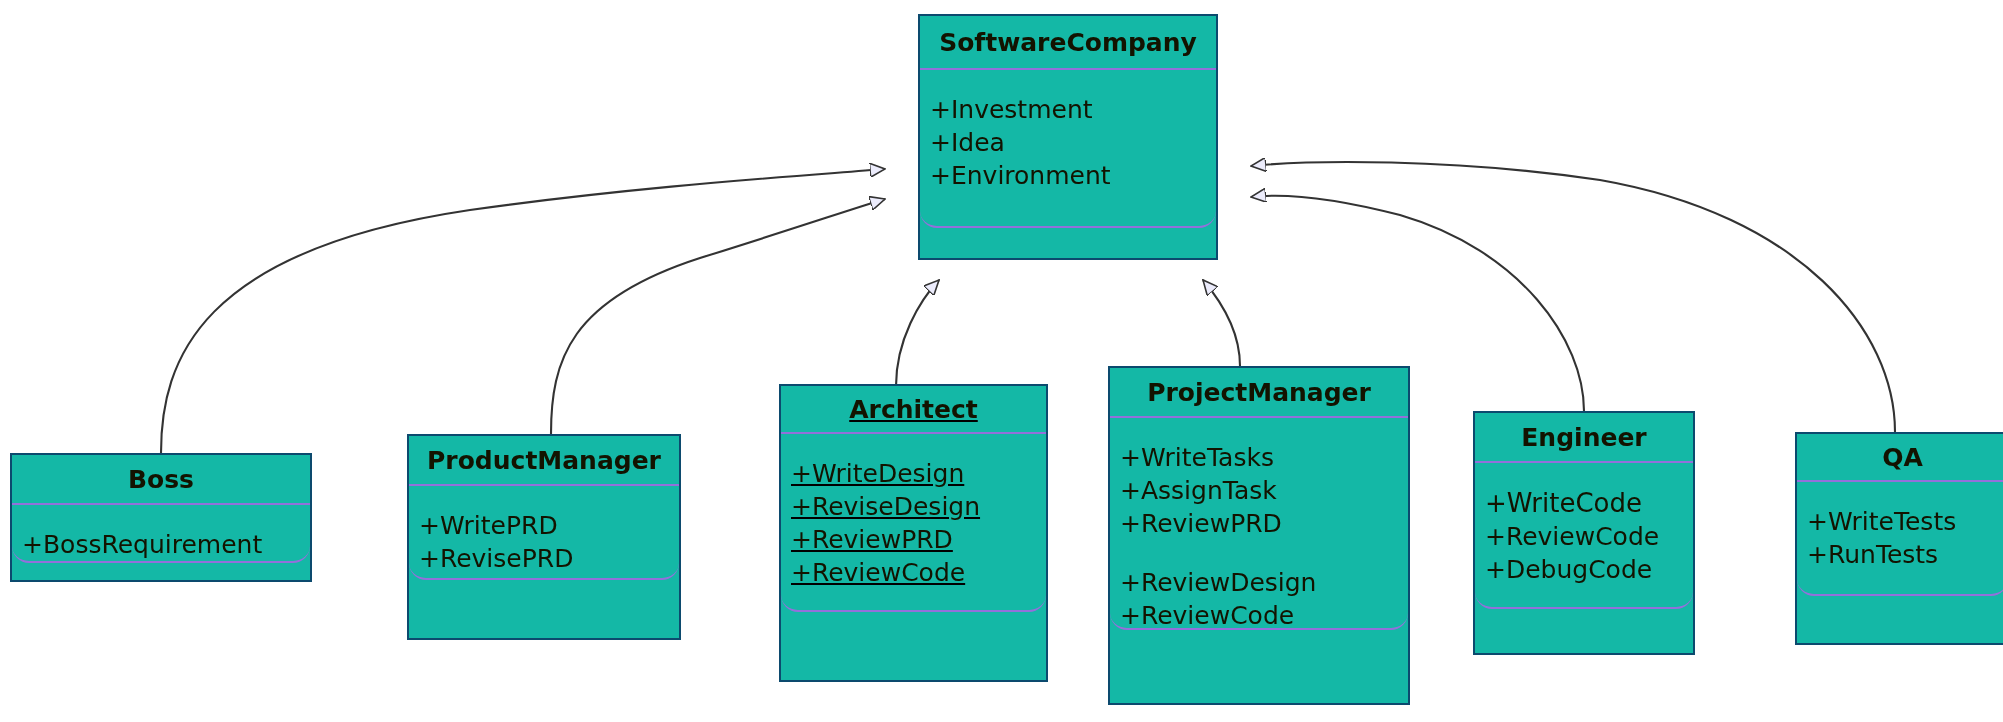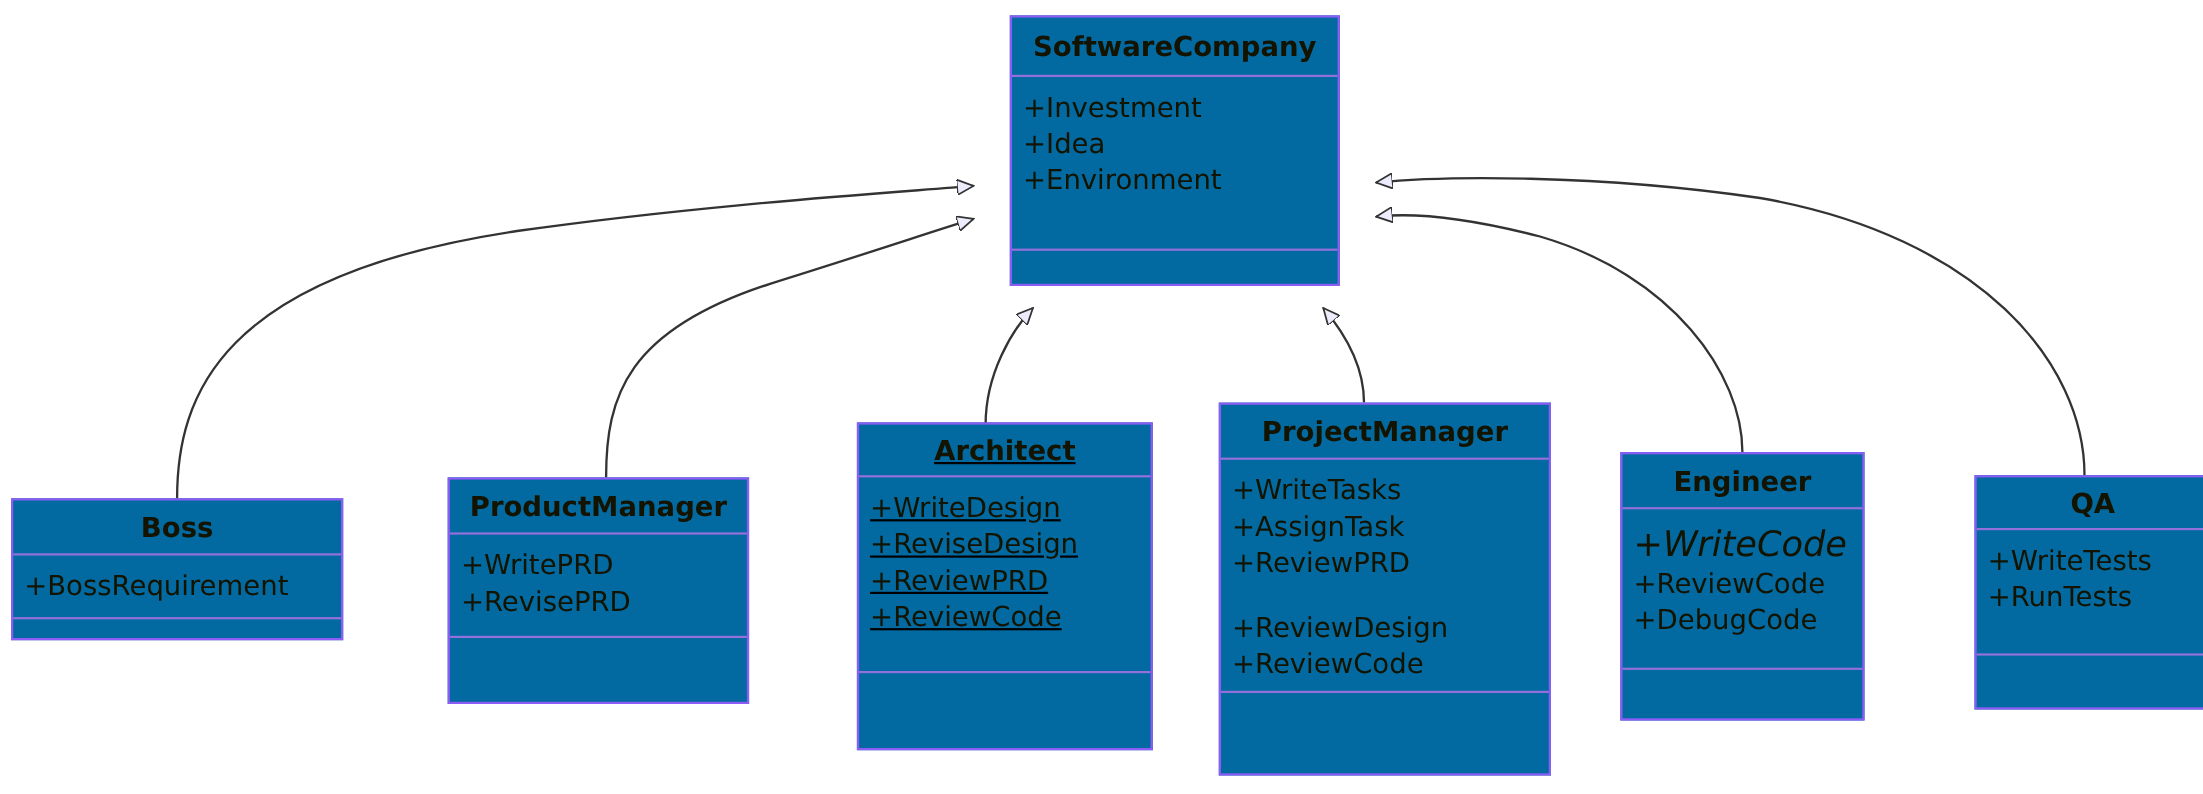--- a/index.html
+++ b/index.html
@@ -2,26 +2,26 @@
 <html><head>
 <meta charset="utf-8">
 <style>
   html,body{margin:0;padding:0;background:#ffffff;}
   body{width:2003px;height:722px;overflow:hidden;
        font-family:"DejaVu Sans","Liberation Sans",sans-serif;}
   #canvas{position:relative;width:2003px;height:722px;background:#ffffff;}
   svg#edges{position:absolute;left:0;top:0;width:2003px;height:722px;pointer-events:none;}
 
   .uml-class{position:absolute;box-sizing:border-box;
-             border:2px solid #8b5cf6;background:#0369a1;}
+             border:2px solid #0c4a6e;background:#14b8a6;}
   .uml-title{text-align:center;font-weight:bold;color:#131300;
              border-bottom:2px solid #9370DB;box-sizing:border-box;
              display:flex;align-items:center;justify-content:center;}
   .uml-attrs{border-bottom:2px solid #9370DB;box-sizing:border-box;
-             padding:8px 10px 8px 10px;}
+             padding:20px 10px 8px 10px;border-radius:17px;}
   .uml-attr{color:#131300;white-space:nowrap;line-height:1.0;}
   .uml-methods{box-sizing:border-box;}
 </style>
 </head>
 <body>
 
 <div id="canvas">
 
   <svg id="edges" viewBox="0 0 2003 722" xmlns="http://www.w3.org/2000/svg">
     <defs>
@@ -92,21 +92,21 @@
       <div class="uml-attr" style="font-size:25px;padding:0 0 8px 0;">+ReviewPRD</div>
       <div class="uml-attr" style="font-size:25px;padding:0 0 8px 0;margin-top:26px;">+ReviewDesign</div>
       <div class="uml-attr" style="font-size:25px;padding:0 0 8px 0;">+ReviewCode</div>
     </div>
     <div class="uml-methods" style="height:30px;"></div>
   </div>
 
   <div class="uml-class" style="left:1473px;top:411px;width:222px;height:244px;">
     <div class="uml-title" style="height:50px;font-size:25px;">Engineer</div>
     <div class="uml-attrs" style="height:146px;">
-      <div class="uml-attr" style="font-size:32px;padding:7px 0 8px 0;font-style:italic;">+WriteCode</div>
+      <div class="uml-attr" style="font-size:26px;padding:7px 0 8px 0;">+WriteCode</div>
       <div class="uml-attr" style="font-size:25px;padding:0 0 8px 0;">+ReviewCode</div>
       <div class="uml-attr" style="font-size:25px;padding:0 0 8px 0;">+DebugCode</div>
     </div>
     <div class="uml-methods" style="height:28px;"></div>
   </div>
 
   <div class="uml-class" style="left:1795px;top:432px;width:215px;height:213px;">
     <div class="uml-title" style="height:48px;font-size:25px;">QA</div>
     <div class="uml-attrs" style="height:114px;">
       <div class="uml-attr" style="font-size:25px;padding:7px 0 8px 0;">+WriteTests</div>

